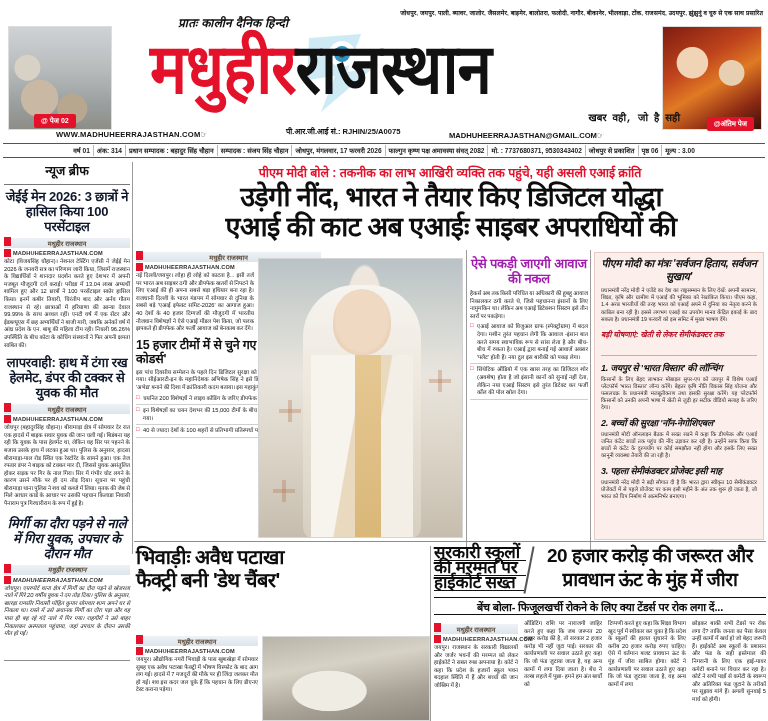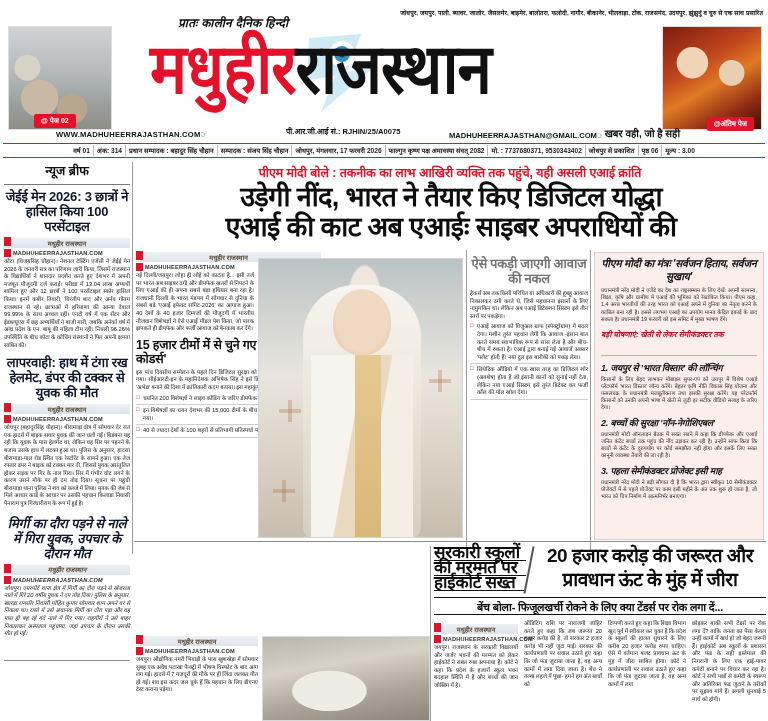--- a/index.html
+++ b/index.html
@@ -70,22 +70,22 @@
   }
   .mh-rni {
     position: absolute; left: 286px; top: 126px;
     font-size: 7.6px; font-weight: bold; color: #111;
   }
   .mh-mail {
     position: absolute; left: 425px; top: 131px;
     font-size: 7.6px; font-weight: bold; color: #111; margin-left: 24px;
   }
   .mh-slogan {
-    position: absolute; right: 88px; top: 126px;
-    font-size: 10px; font-weight: bold; color: #111;
+    position: absolute; right: 88px; top: 110px;
+    font-size: 10px; font-weight: bold; color: #111; font-family: Liberation Mono, monospace;
   }
   .arrow-glyph { font-size: 8px; }
 
   
   .infobar {
     position: absolute; left: 3px; top: 143px; width: 762px; height: 15px;
     border-top: 1.4px solid #e3122a; border-bottom: 1.4px solid #e3122a;
     display: flex; align-items: center; justify-content: center;
     background: #fff;
   }
@@ -191,21 +191,21 @@
   }
   .modi-photo .cross::after {
     content: ""; position: absolute; left: 9px; top: -9px; width: 4px; height: 22px;
     background: rgba(180,120,80,.35);
   }
 
   
   .voicecol { position: absolute; left: 470px; top: 256px; width: 118px; }
   .voice-head {
     text-align: center; font-size: 13px; font-weight: bold; line-height: 15px;
-    color: #737373; letter-spacing: -.2px; font-family: Liberation Serif, serif;
+    color: #a21caf; letter-spacing: -.2px;
   }
 
   
   .mantra {
     position: absolute; left: 594px; top: 252px; width: 170px; height: 288px;
     background: #fbeeeb; border: 1px solid #e9c9c2; padding: 5px 6px;
   }
   .mantra-head {
     text-align: center; font-size: 10.4px; font-weight: bold; font-style: italic;
     color: #111; line-height: 12.5px; letter-spacing: -.2px;
@@ -416,20 +416,24 @@
     <div>
       <div class="mantra-pt">2. बच्चों की सुरक्षा 'नॉन-नेगोशिएबल'</div>
       <div class="mantra-p">प्रधानमंत्री मोदी ऑनलाइन बैठक में सख्त रखने में कहा कि डीपफेक और एआई जनित कंटेंट बच्चों तक पहुंच की नींद उड़ाकर कर रही है। उन्होंने साफ किया कि बच्चों से कंटेंट के दुरुपयोग पर कोई समझौता नहीं होगा और इसके लिए सख्त कानूनी व्यवस्था तैयारी की जा रही है।</div>
     </div>
     <div>
       <div class="mantra-pt">3. पहला सेमीकंडक्टर प्रोजेक्ट इसी माह</div>
       <div class="mantra-p">प्रधानमंत्री नरेंद्र मोदी ने बड़ी सौगात दी है कि भारत द्वारा स्वीकृत 10 सेमीकंडक्टर प्रोजेक्टों में से पहले प्रोजेक्ट पर काम इसी महीने के अंत तक शुरू हो जाता है, जो भारत को चिप निर्माण में आत्मनिर्भर बनाएगा।</div>
     </div>
   </div>
 
+  <div class="bhead">
+    <div>भिवाड़ीः अवैध पटाखा</div>
+    <div>फैक्ट्री बनी 'डेथ चैंबर'</div>
+  </div>
   <div class="bh-credit">
     <div class="credit-band">
       <div class="cb-sq"></div>
       <div class="cb-t">मधुहीर राजस्थान</div>
     </div>
     <div class="site-line">MADHUHEERRAJASTHAN.COM</div>
     <div class="bodytext">जयपुर। औद्योगिक नगरी भिवाड़ी के पास खुशखेड़ा में सोमवार सुबह एक अवैध पटाखा फैक्ट्री में भीषण विस्फोट के बाद आग लग गई। हादसे में 7 मजदूरों की मौके पर ही जिंदा जलकर मौत हो गई। शव इस कदर जल चुके हैं कि पहचान के लिए डीएनए टेस्ट कराना पड़ेगा।</div>
   </div>
   <div class="bhiwadi-photo"></div>
 

